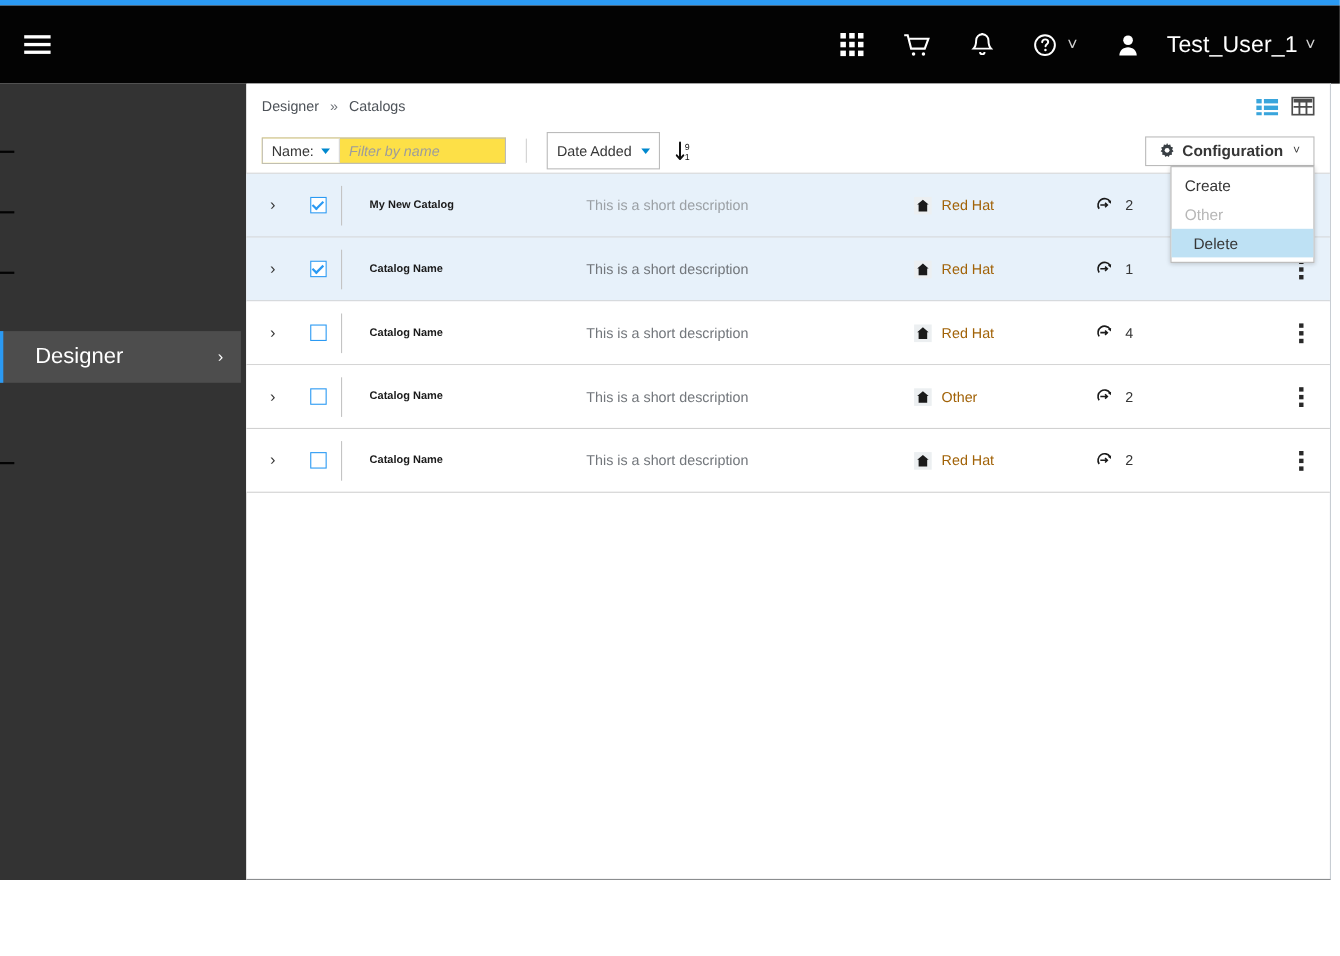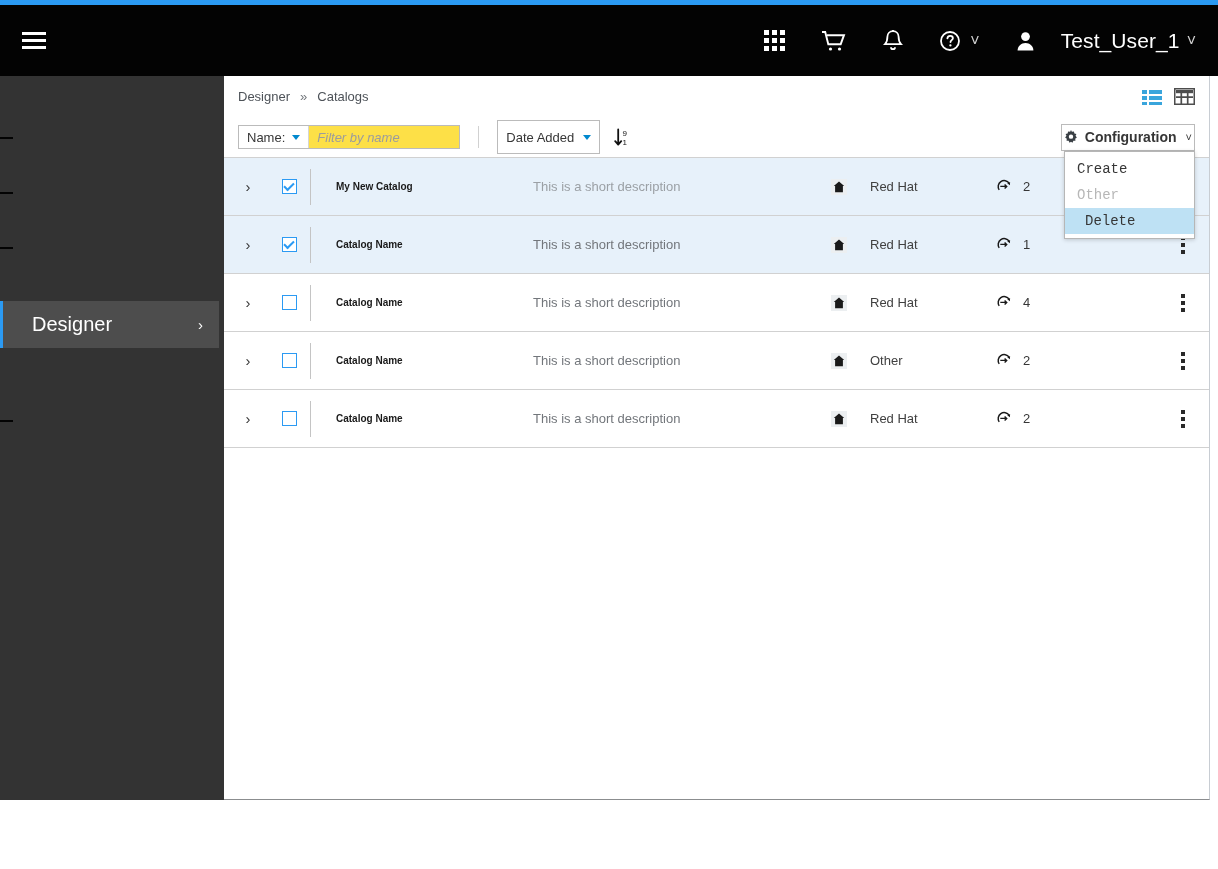--- a/index.html
+++ b/index.html
@@ -79,30 +79,30 @@
 
   .sort-sel {
     display: flex; align-items: center; gap: 9px; height: 24px; padding: 16px 8px;
     border: 1px solid #bbb; background: #fff; font-size: 13px; color: #363636; cursor: pointer;
   }
   .sort-dir { margin-left: 14px; cursor: pointer; display: block; }
 
   
   .config-wrap { margin-left: auto; position: relative; }
   .config-btn {
-    display: flex; align-items: center; gap: 7px; height: 27px; padding: 0 2px;
+    display: flex; align-items: center; gap: 7px; height: 27px; padding: 0 12px;
     border: 1px solid #bbb; background: #fff; font-size: 14px; font-weight: bold; color: #363636;
     cursor: pointer;
   }
   .config-btn .chev-sm { font-size: 11px; font-weight: normal; margin-left: 2px; }
   .dropdown {
     position: absolute; right: 0; top: 27px; width: 131px; background: #fff;
     border: 1px solid #b6b6b6; box-shadow: 0 1px 4px rgba(0,0,0,.18); z-index: 40; padding: 4px 0;
   }
-  .dd-item { font-size: 14px; color: #363636; padding: 4px 12px; cursor: pointer; line-height: 18px; font-family: Liberation Mono, monospace; }
+  .dd-item { font-size: 14px; color: #363636; padding: 4px 12px; cursor: pointer; line-height: 18px; }
   .dd-item.disabled { color: #b7b7b7; cursor: default; }
   .dd-item.highlight { background: #bee1f4; padding-left: 20px; }
 
   
   .list { border-top: 1px solid #d1d1d1; }
   .row {
     height: 58px; display: flex; align-items: center; position: relative;
     border-bottom: 1px solid #d1d1d1; background: #fff;
   }
   .row.selected { background: #e7f1fa; }
@@ -114,21 +114,21 @@
     display: flex; align-items: center; justify-content: center; cursor: pointer;
   }
   .cbox.checked::after {
     content: ""; width: 4px; height: 8px; border: solid #2b9af3; border-width: 0 2px 2px 0;
     transform: rotate(45deg) translate(-1px, -1px);
   }
   .row-bar { width: 1px; height: 36px; background: #c4c4c4; margin-left: 4px; }
   .row-name { width: 222px; padding-left: 25px; font-size: 10px; font-weight: bold; color: #1a1a1a; }
   .row-desc { width: 298px; font-size: 13px; color: #72767b; }
   .row.selected:first-child .row-desc { color: #9ba0a5; }
-  .row-vendor { width: 165px; display: flex; align-items: center; gap: 23px; font-size: 13px; color: #404040; }
+  .row-vendor { width: 165px; display: flex; align-items: center; gap: 9px; font-size: 13px; color: #a16207; }
   .vendor-ico { width: 16px; height: 16px; background: #eceff1; display: flex;
     align-items: center; justify-content: center; }
   .row-count { display: flex; align-items: center; gap: 9px; font-size: 13px; color: #363636; }
   .row-kebab { position: absolute; right: 16px; top: 50%; transform: translateY(-50%);
     width: 20px; height: 26px; display: flex; flex-direction: column; align-items: center;
     justify-content: center; gap: 3px; cursor: pointer; }
   .row-kebab i { display: block; width: 4px; height: 4px; background: #292929; }
 </style>
 </head>
 <body>

